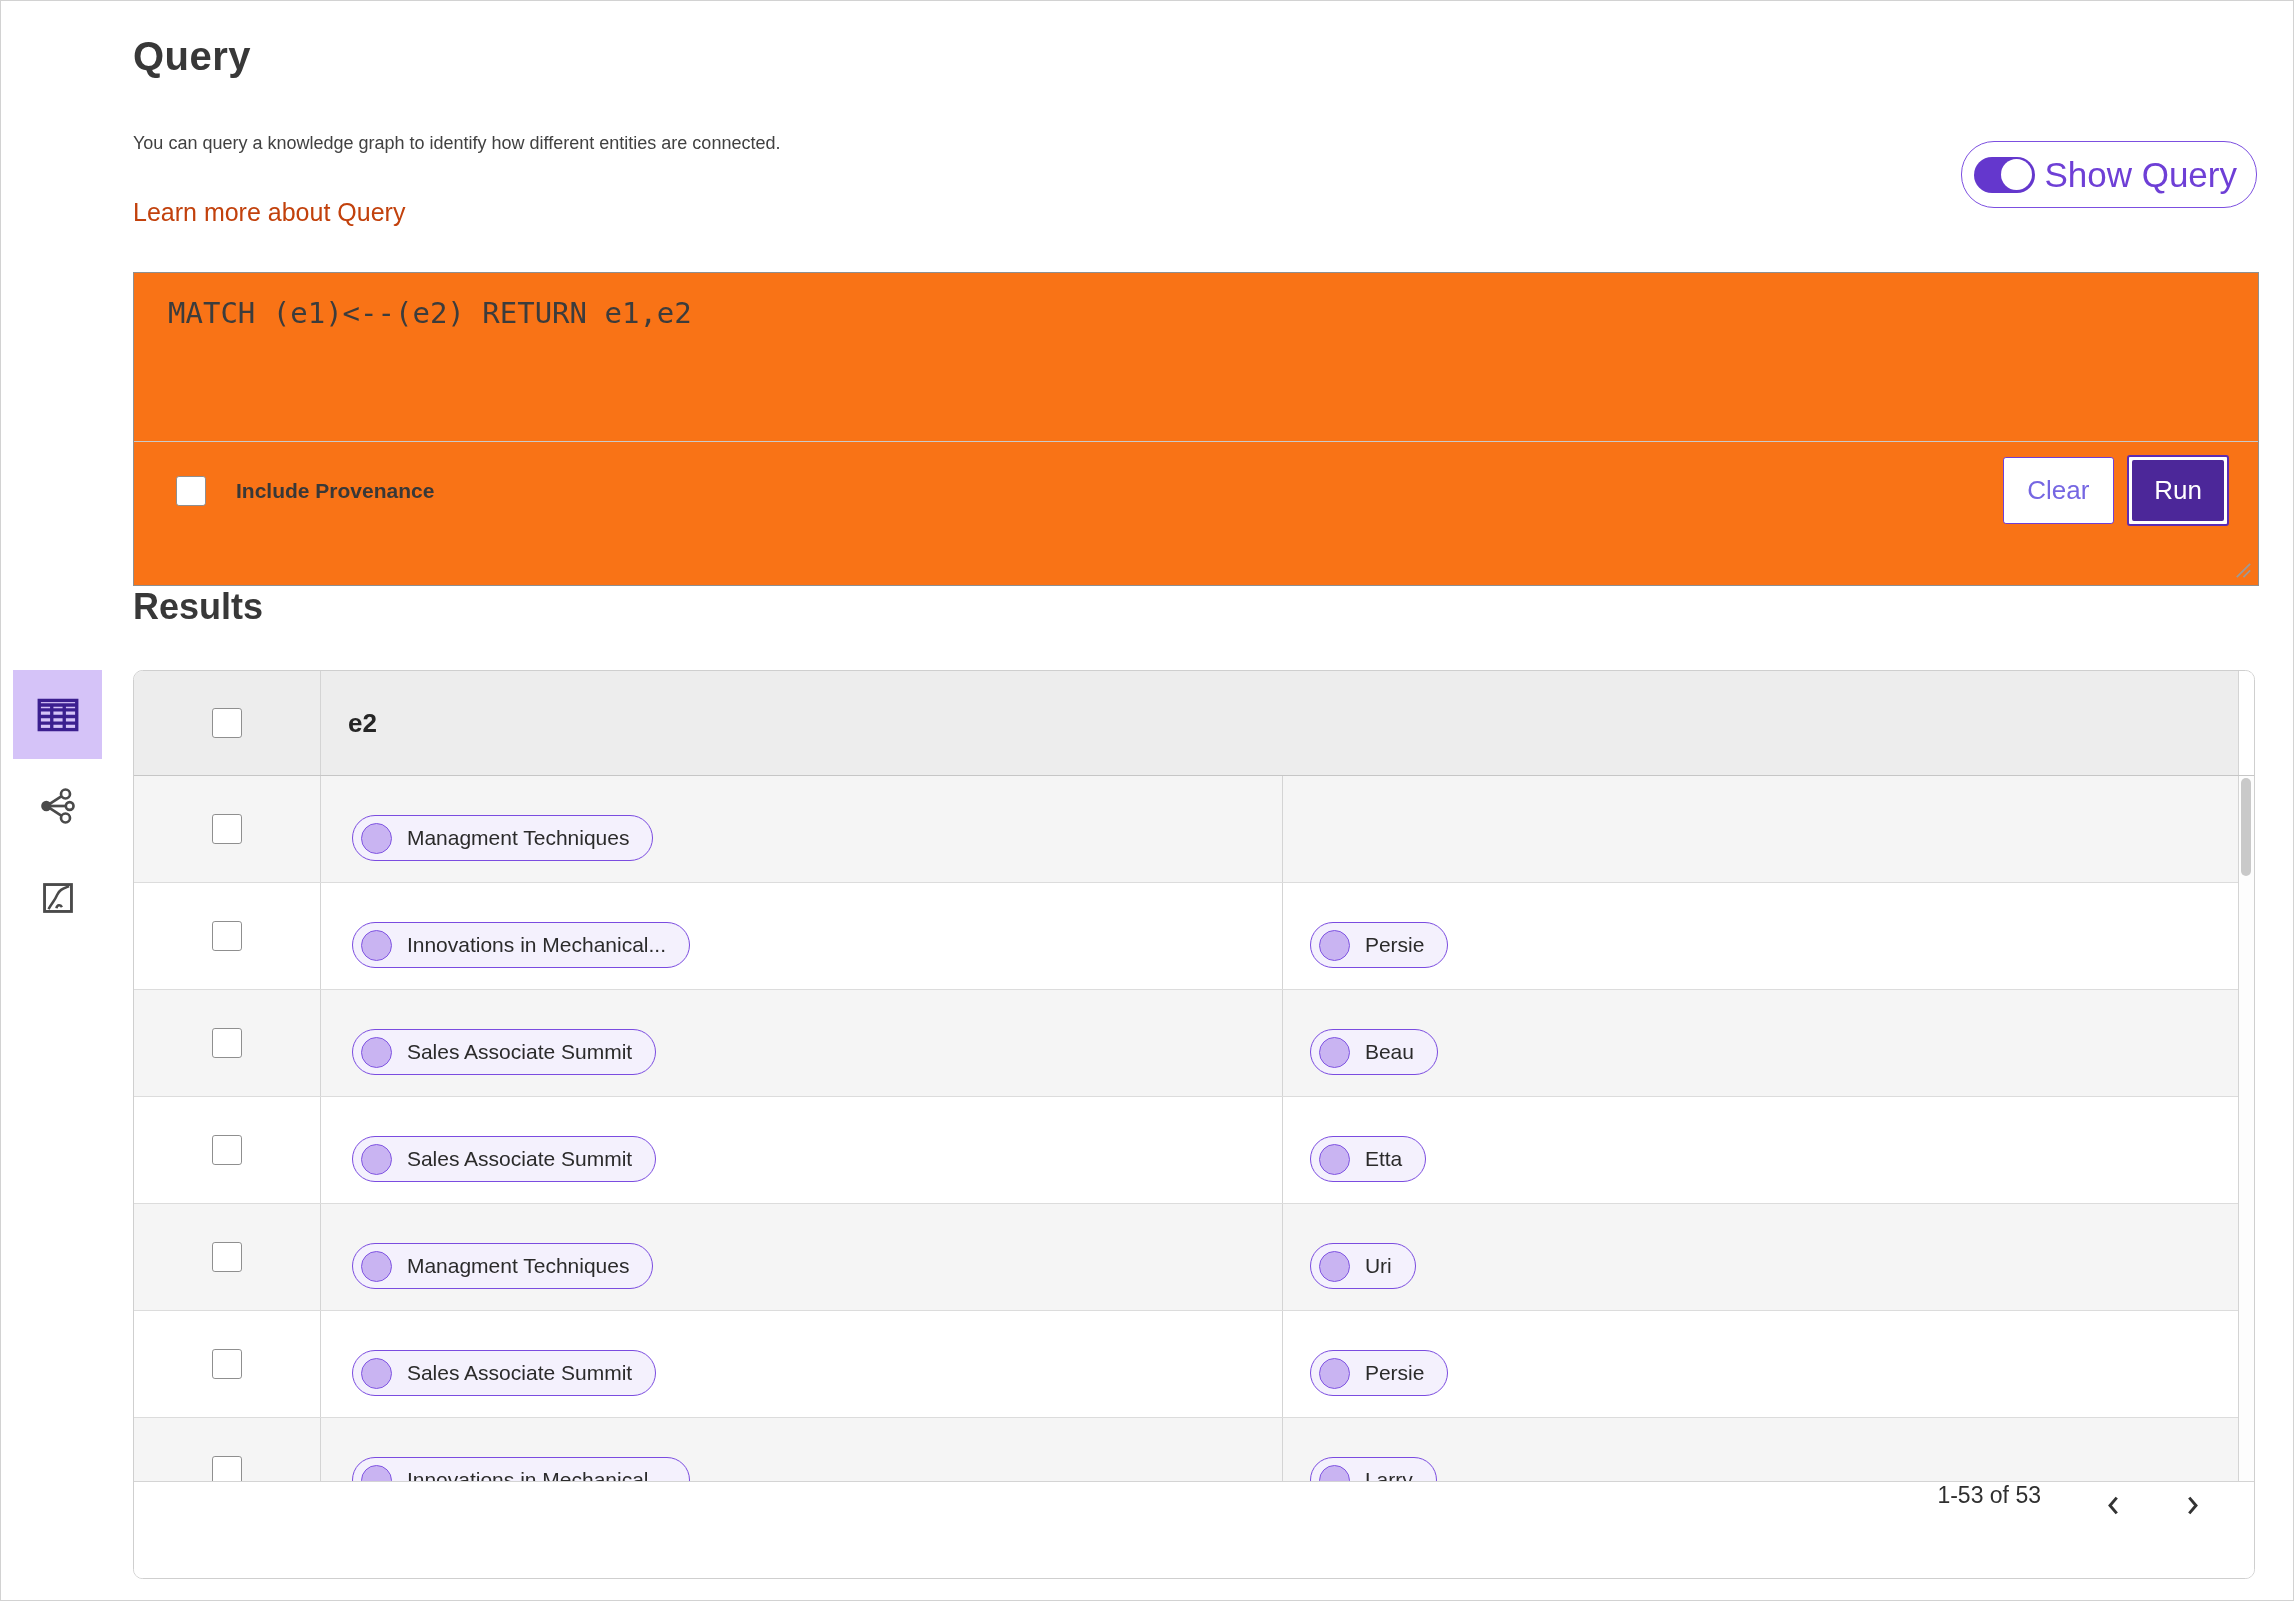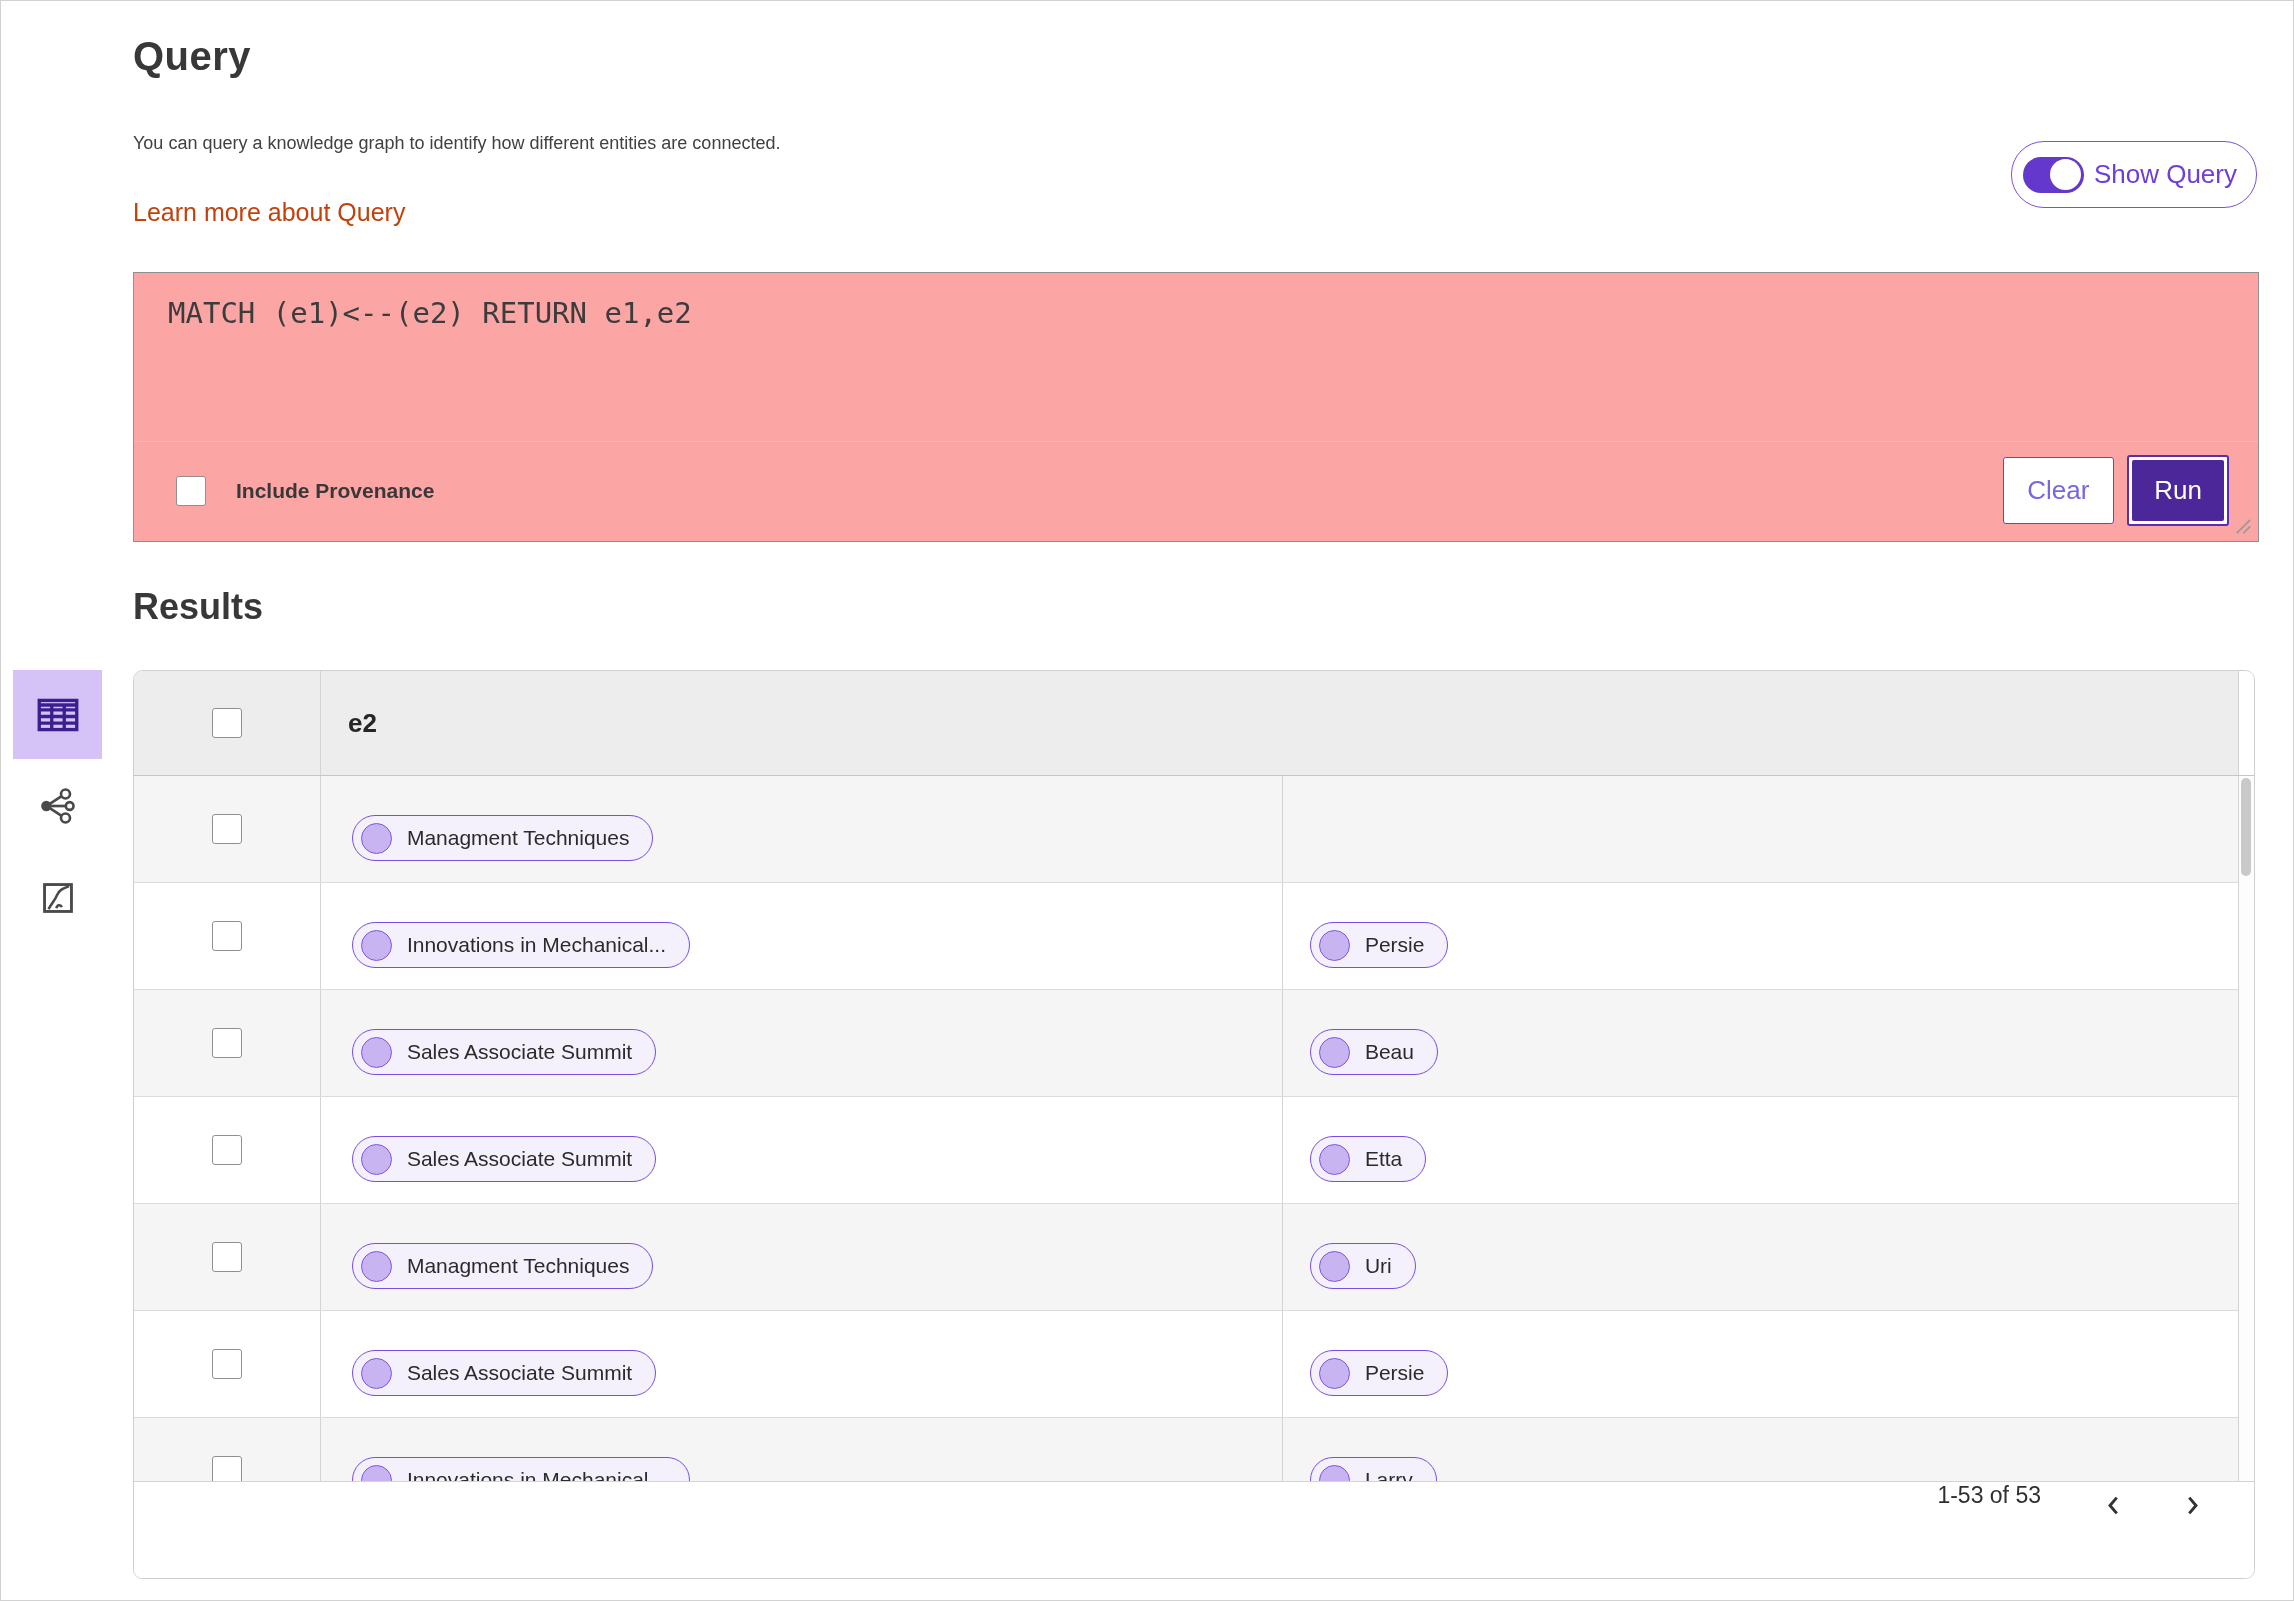--- a/index.html
+++ b/index.html
@@ -9,23 +9,23 @@
 
   
   .page-title { position:absolute; left:132px; top:33px; font-size:40px; font-weight:bold; color:#383838; letter-spacing:0.5px; }
   .page-desc  { position:absolute; left:132px; top:132px; font-size:18px; color:#414141; }
   .learn-more { position:absolute; left:132px; top:197px; font-size:25px; color:#c2410c; text-decoration:none; cursor:pointer; }
 
   .show-query { position:absolute; top:140px; right:36px; height:67px; display:inline-flex; align-items:center;
                 border:1.9px solid #7c4fe0; border-radius:33px; background:#fff; padding:0 19px 0 11.5px; cursor:pointer; }
   .toggle-track { position:relative; width:61px; height:36px; border-radius:18px; background:#6437cd; display:inline-block; }
   .toggle-knob { position:absolute; top:2.9px; right:2.9px; width:31px; height:31px; border-radius:50%; background:#fff; }
-  .show-query-label { font-size:26px; color:#6e3fd6; margin-left:9.6px; }
-
-  .query-box { position:absolute; left:132px; top:271px; width:2126px; height:270px; border:1.9px solid #8f8f8f; background:#fca5a5; }
+  .show-query-label { font-size:35px; color:#6e3fd6; margin-left:9.6px; }
+
+  .query-box { position:absolute; left:132px; top:271px; width:2126px; height:314px; border:1.9px solid #8f8f8f; background:#f97316; }
   .query-input { position:relative; height:168px; padding:23px 34px; font-family:"DejaVu Sans Mono","Liberation Mono",monospace;
                  font-size:29px; color:#3c3c3c; white-space:pre-wrap; cursor:text; }
   .resize-handle { position:absolute; right:4.8px; bottom:4.8px; }
   .query-actions { height:98px; border-top:1px solid #c9c9c9; display:flex; align-items:center; padding:0 29px 0 42px; }
   .checkbox { width:30px; height:30px; border:1.9px solid #8f8f8f; border-radius:2.9px; background:#fff; display:inline-block; flex:none; }
   .prov-label { font-size:21px; color:#383838; margin-left:30px;font-weight:bold; }
   .include-prov { display:flex; align-items:center; cursor:pointer; }
   .action-buttons { margin-left:auto; display:flex; align-items:center; }
   .btn-clear { width:111px; height:67px; background:#fff; border:1.9px solid #6e3fd6; border-radius:2.9px; color:#7566e2;
                font-size:26px; font-family:inherit; cursor:pointer; }

